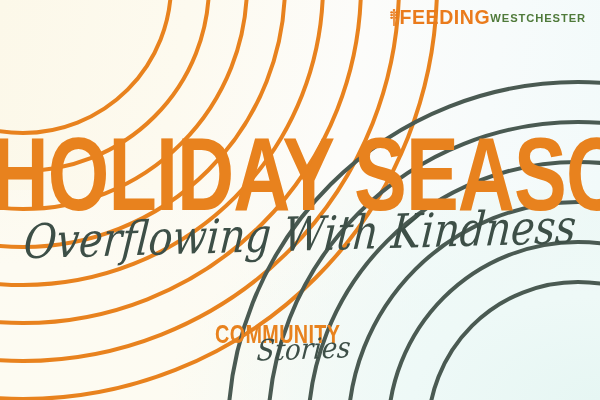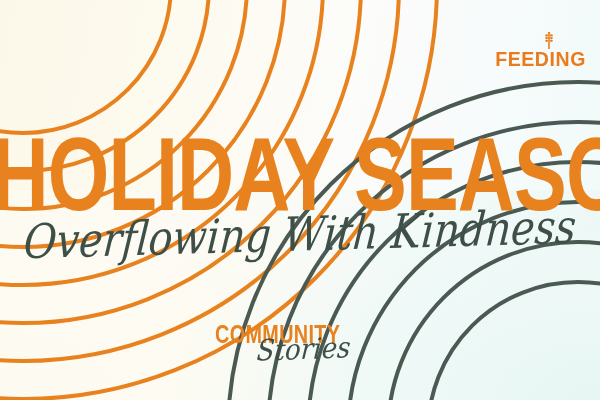--- a/index.html
+++ b/index.html
@@ -24,22 +24,22 @@
     background:linear-gradient(100deg,#fcf8e9 0%,#fdfaef 30%,#fcfcfa 58%,#f7fbfb 80%,#f2fafa 100%);
   }
   
   .arcs{position:absolute;pointer-events:none;}
   .arcs svg{display:block;overflow:visible;}
   .arc-tl{left:-212px;top:-250px;}
   .arc-br{right:-178px;bottom:-232px;}
 
   
   .logo{
-    position:absolute;right:14px;top:32px;
-    display:flex;flex-direction:column;align-items:center;
+    position:absolute;right:14px;top:8px;
+    display:flex;align-items:center;
     line-height:1;
   }
   .logo-wheat{width:10px;height:17px;display:block;margin:0 0 1px 16px;}
   .logo-word1{
     font-family:"Liberation Sans",sans-serif;
     font-weight:bold;font-size:19.5px;letter-spacing:0.6px;
     color:#ea7b1c;margin:0;
   }
   .logo-word2{
     font-family:"Liberation Sans",sans-serif;
@@ -133,20 +133,21 @@
         <ellipse cx="2.6" cy="3.4" rx="1.5" ry="1.1"></ellipse>
         <ellipse cx="7.4" cy="3.4" rx="1.5" ry="1.1"></ellipse>
         <ellipse cx="2.6" cy="6.1" rx="1.5" ry="1.1"></ellipse>
         <ellipse cx="7.4" cy="6.1" rx="1.5" ry="1.1"></ellipse>
         <ellipse cx="2.6" cy="8.8" rx="1.5" ry="1.1"></ellipse>
         <ellipse cx="7.4" cy="8.8" rx="1.5" ry="1.1"></ellipse>
         <ellipse cx="5" cy="1.1" rx="1.3" ry="1.1"></ellipse>
       </g>
     </svg>
     <div class="logo-word1">FEEDING</div>
+    <div class="logo-word2">WESTCHESTER</div>
   </div>
 
   <div class="headline">
     <span class="headline-inner">A HOLIDAY SEASON</span>
   </div>
 
   <div class="script-sub">
     <span>Overflowing With Kindness</span>
   </div>
 

